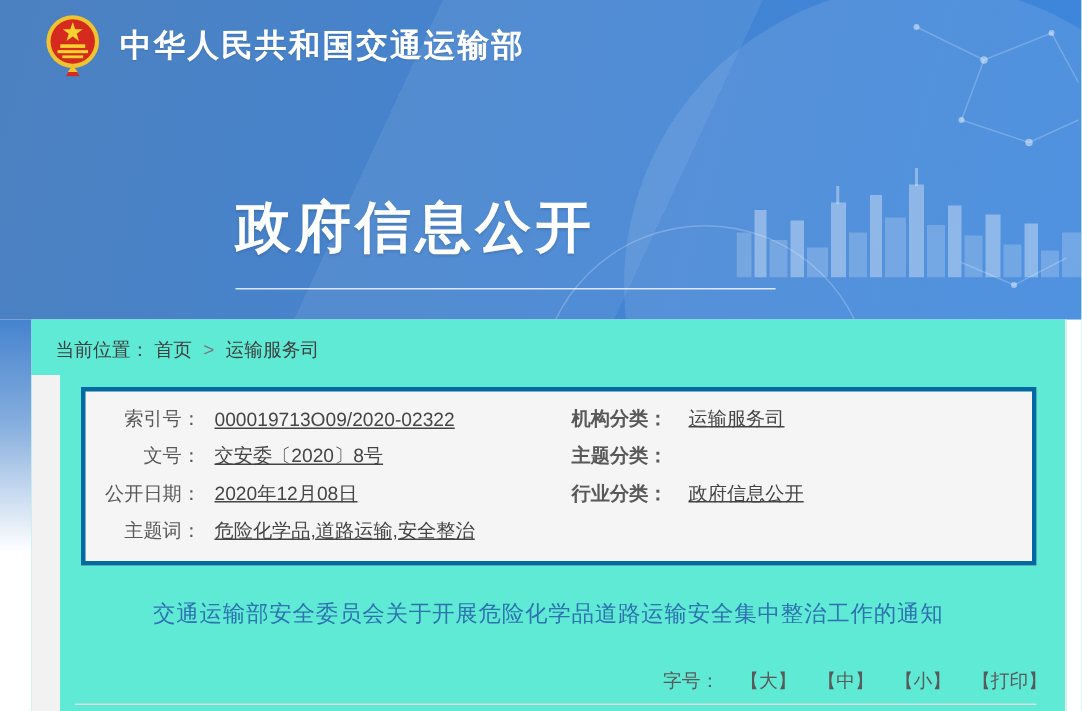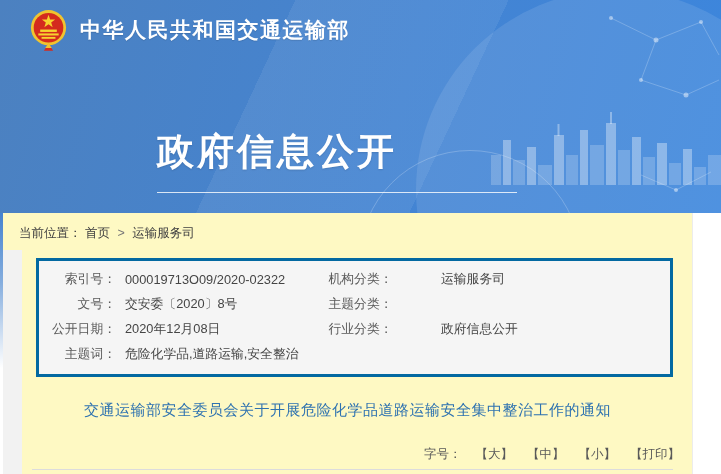--- a/index.html
+++ b/index.html
@@ -56,23 +56,23 @@
   }
 
   
   .left-fade {
     position: absolute; left: 0; top: 213px; width: 21px; height: 155px;
     background: linear-gradient(180deg, #4583cf 0%, #86aede 45%, #ffffff 100%);
   }
 
   
   .content {
-    position: absolute; left: 3px; top: 213px;
+    position: absolute; left: 21px; top: 213px;
     width: 689px; height: 261px;
-    background: #fef9c3;
+    background: #5eead4;
     border-right: 1px solid #ececec;
   }
   .left-gutter {
     position: absolute; left: 0; top: 37px; width: 19px; bottom: 0;
     background: #f2f2f2;
   }
   .breadcrumb {
     padding: 12px 0 9px 16px;
     font-size: 12.5px; color: #404040;
   }
@@ -87,22 +87,22 @@
     padding: 6px 0 7px 0;
   }
   .meta-row {
     display: grid;
     grid-template-columns: 77px 178px 133px auto;
     align-items: center;
     height: 25px;
     font-size: 12.8px;
   }
   .meta-label { text-align: right; color: #595959; white-space: nowrap; }
-  .meta-value { padding-left: 9px; color: #454545; white-space: nowrap; }
-  .meta-label.c2 { text-align: center; }
+  .meta-value { padding-left: 9px; color: #454545; white-space: nowrap; text-decoration: underline; }
+  .meta-label.c2 { text-align: right; font-weight: bold; }
   .meta-value.c2 { padding-left: 14px; }
 
   .doc-title {
     margin: 21px auto 0 auto;
     width: 656px;
     text-align: center;
     font-size: 15px; font-weight: normal;
     color: #2e72b0;
     line-height: 1.6;
     letter-spacing: 0.5px;

